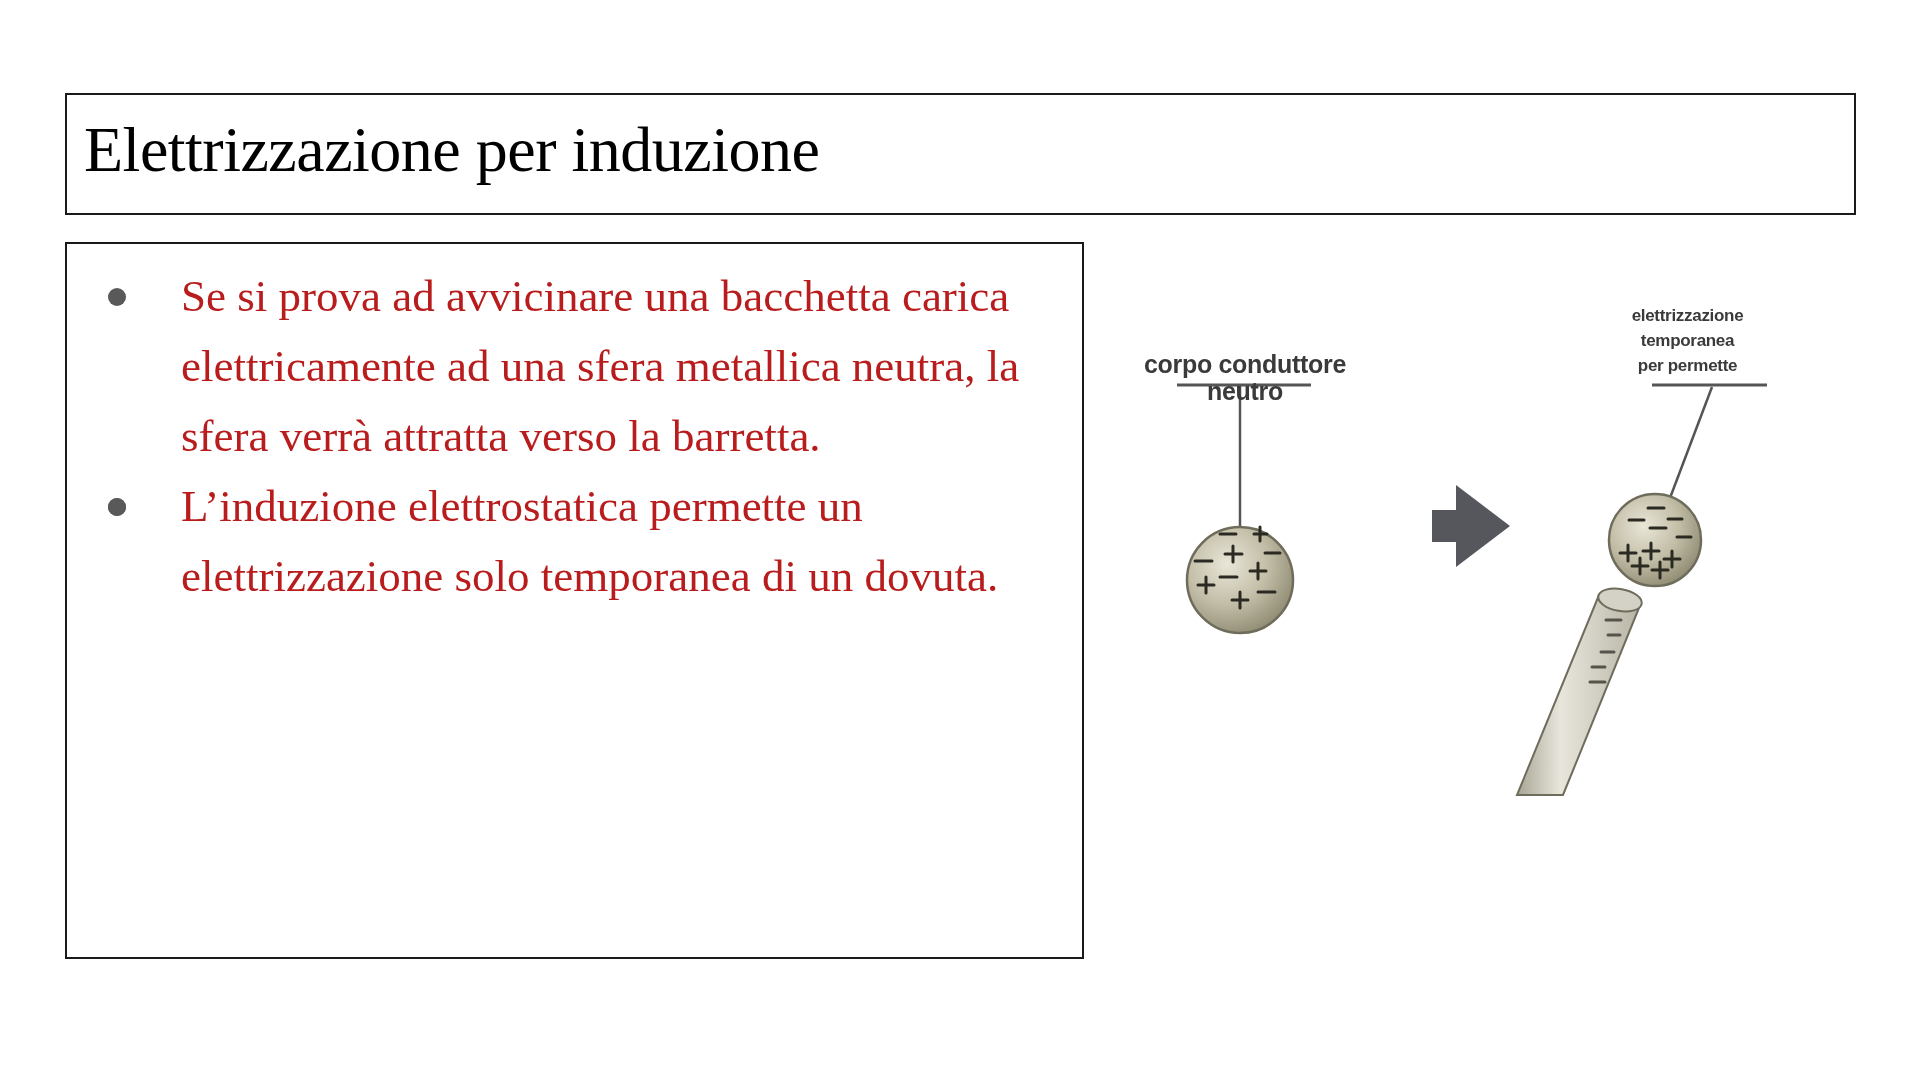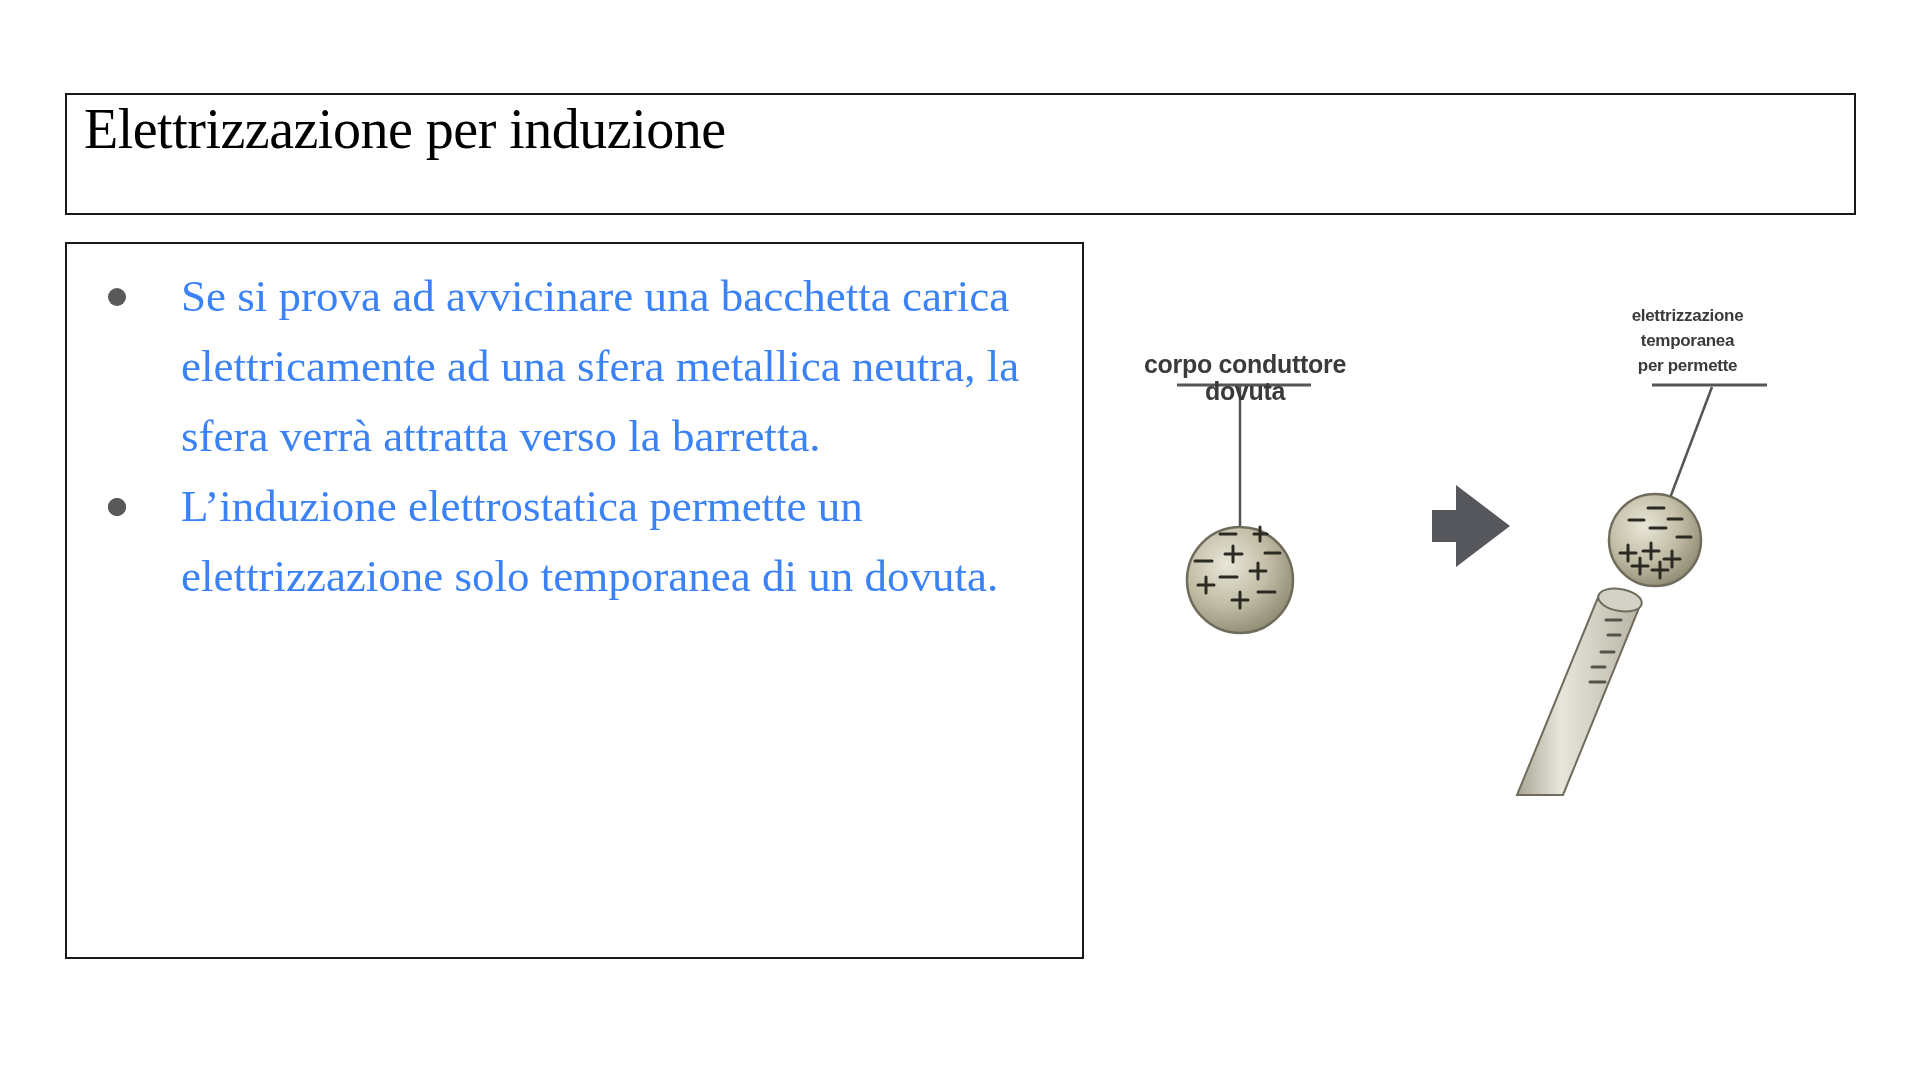--- a/index.html
+++ b/index.html
@@ -2,33 +2,33 @@
 <html><head>
   <meta charset="utf-8">
   <style>
     html, body { margin: 0; padding: 0; background: #ffffff; }
     body { width: 1920px; height: 1080px; position: relative; overflow: hidden; }
     .title-box {
       position: absolute; left: 65px; top: 93px; width: 1787px; height: 118px;
       border: 2px solid #1a1a1a; box-sizing: content-box;
     }
     .title-text {
-      position: absolute; left: 17px; top: 2px;
+      position: absolute; left: 17px; top: 18px;
       font-family: "Liberation Serif", "DejaVu Serif", serif;
-      font-size: 56px; color: #000000; white-space: nowrap; letter-spacing: -0.5px;
+      font-size: 64px; color: #000000; white-space: nowrap; letter-spacing: -0.5px;
     }
     .content-box {
       position: absolute; left: 65px; top: 242px; width: 1015px; height: 713px;
       border: 2px solid #1a1a1a; box-sizing: content-box;
     }
     .bullets { list-style: none; margin: 0; padding: 0; position: absolute; left: 0; top: 17px; width: 100%; }
     .bullet-item {
       position: relative; padding-left: 114px; padding-right: 20px;
       font-family: "Liberation Serif", "DejaVu Serif", serif;
-      font-size: 45px; line-height: 70px; color: #3b82f6;
+      font-size: 45px; line-height: 70px; color: #b91c1c;
     }
     .bullet-dot {
       position: absolute; left: 41px; top: 27px; width: 18px; height: 18px;
       border-radius: 50%; background: #595959;
     }
     .diagram { position: absolute; left: 1120px; top: 290px; width: 720px; height: 520px; }
     .diagram svg { position: absolute; left: 0; top: 0; }
     .dlabel {
       position: absolute; font-family: "Liberation Sans", "DejaVu Sans", sans-serif;
       font-weight: bold; color: #3a3a3a; text-align: center; white-space: nowrap;
@@ -137,20 +137,20 @@
         <line x1="488" y1="345" x2="500" y2="345"></line>
         <line x1="481" y1="362" x2="494" y2="362"></line>
         <line x1="472" y1="377" x2="485" y2="377"></line>
         <line x1="470" y1="392" x2="485" y2="392"></line>
       </g>
     </g>
   </svg>
 
   <div class="dlabel dlabel-left">
     <div>corpo conduttore</div>
-    <div>dovuta</div>
+    <div>neutro</div>
   </div>
   <div class="dlabel dlabel-right">
     <div>elettrizzazione</div>
     <div>temporanea</div>
     <div>per permette</div>
   </div>
 </div>
 
 </body></html>

